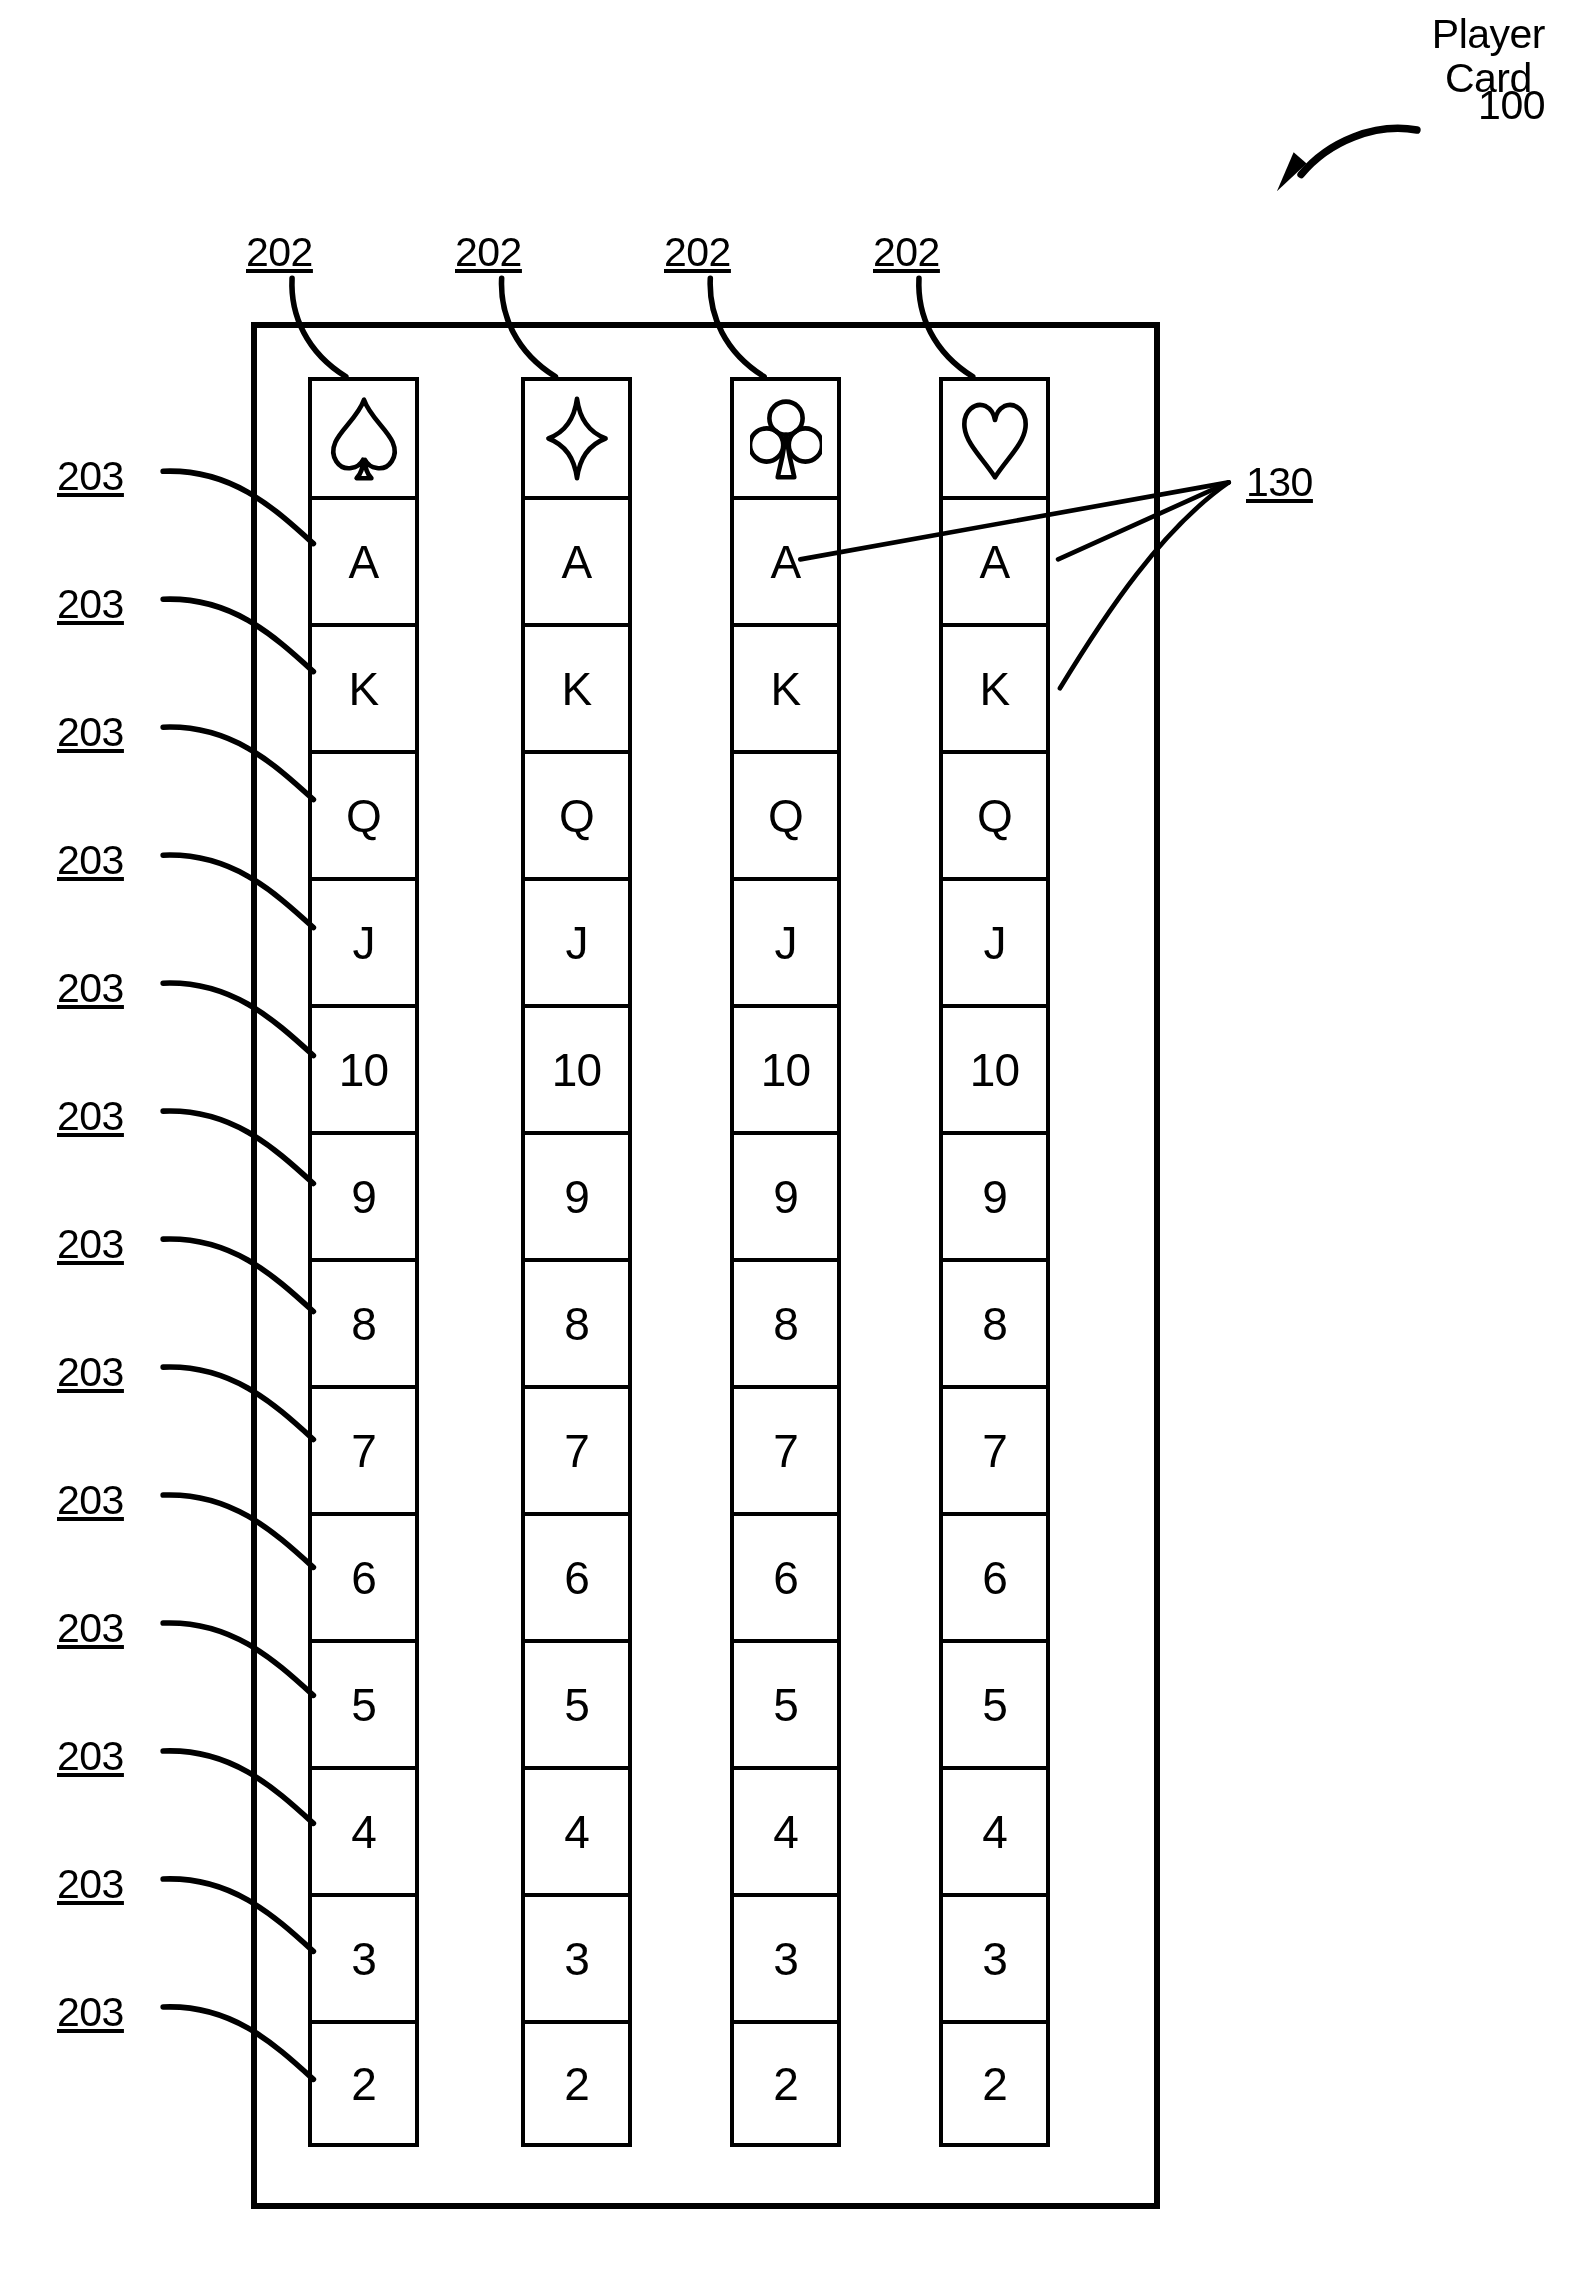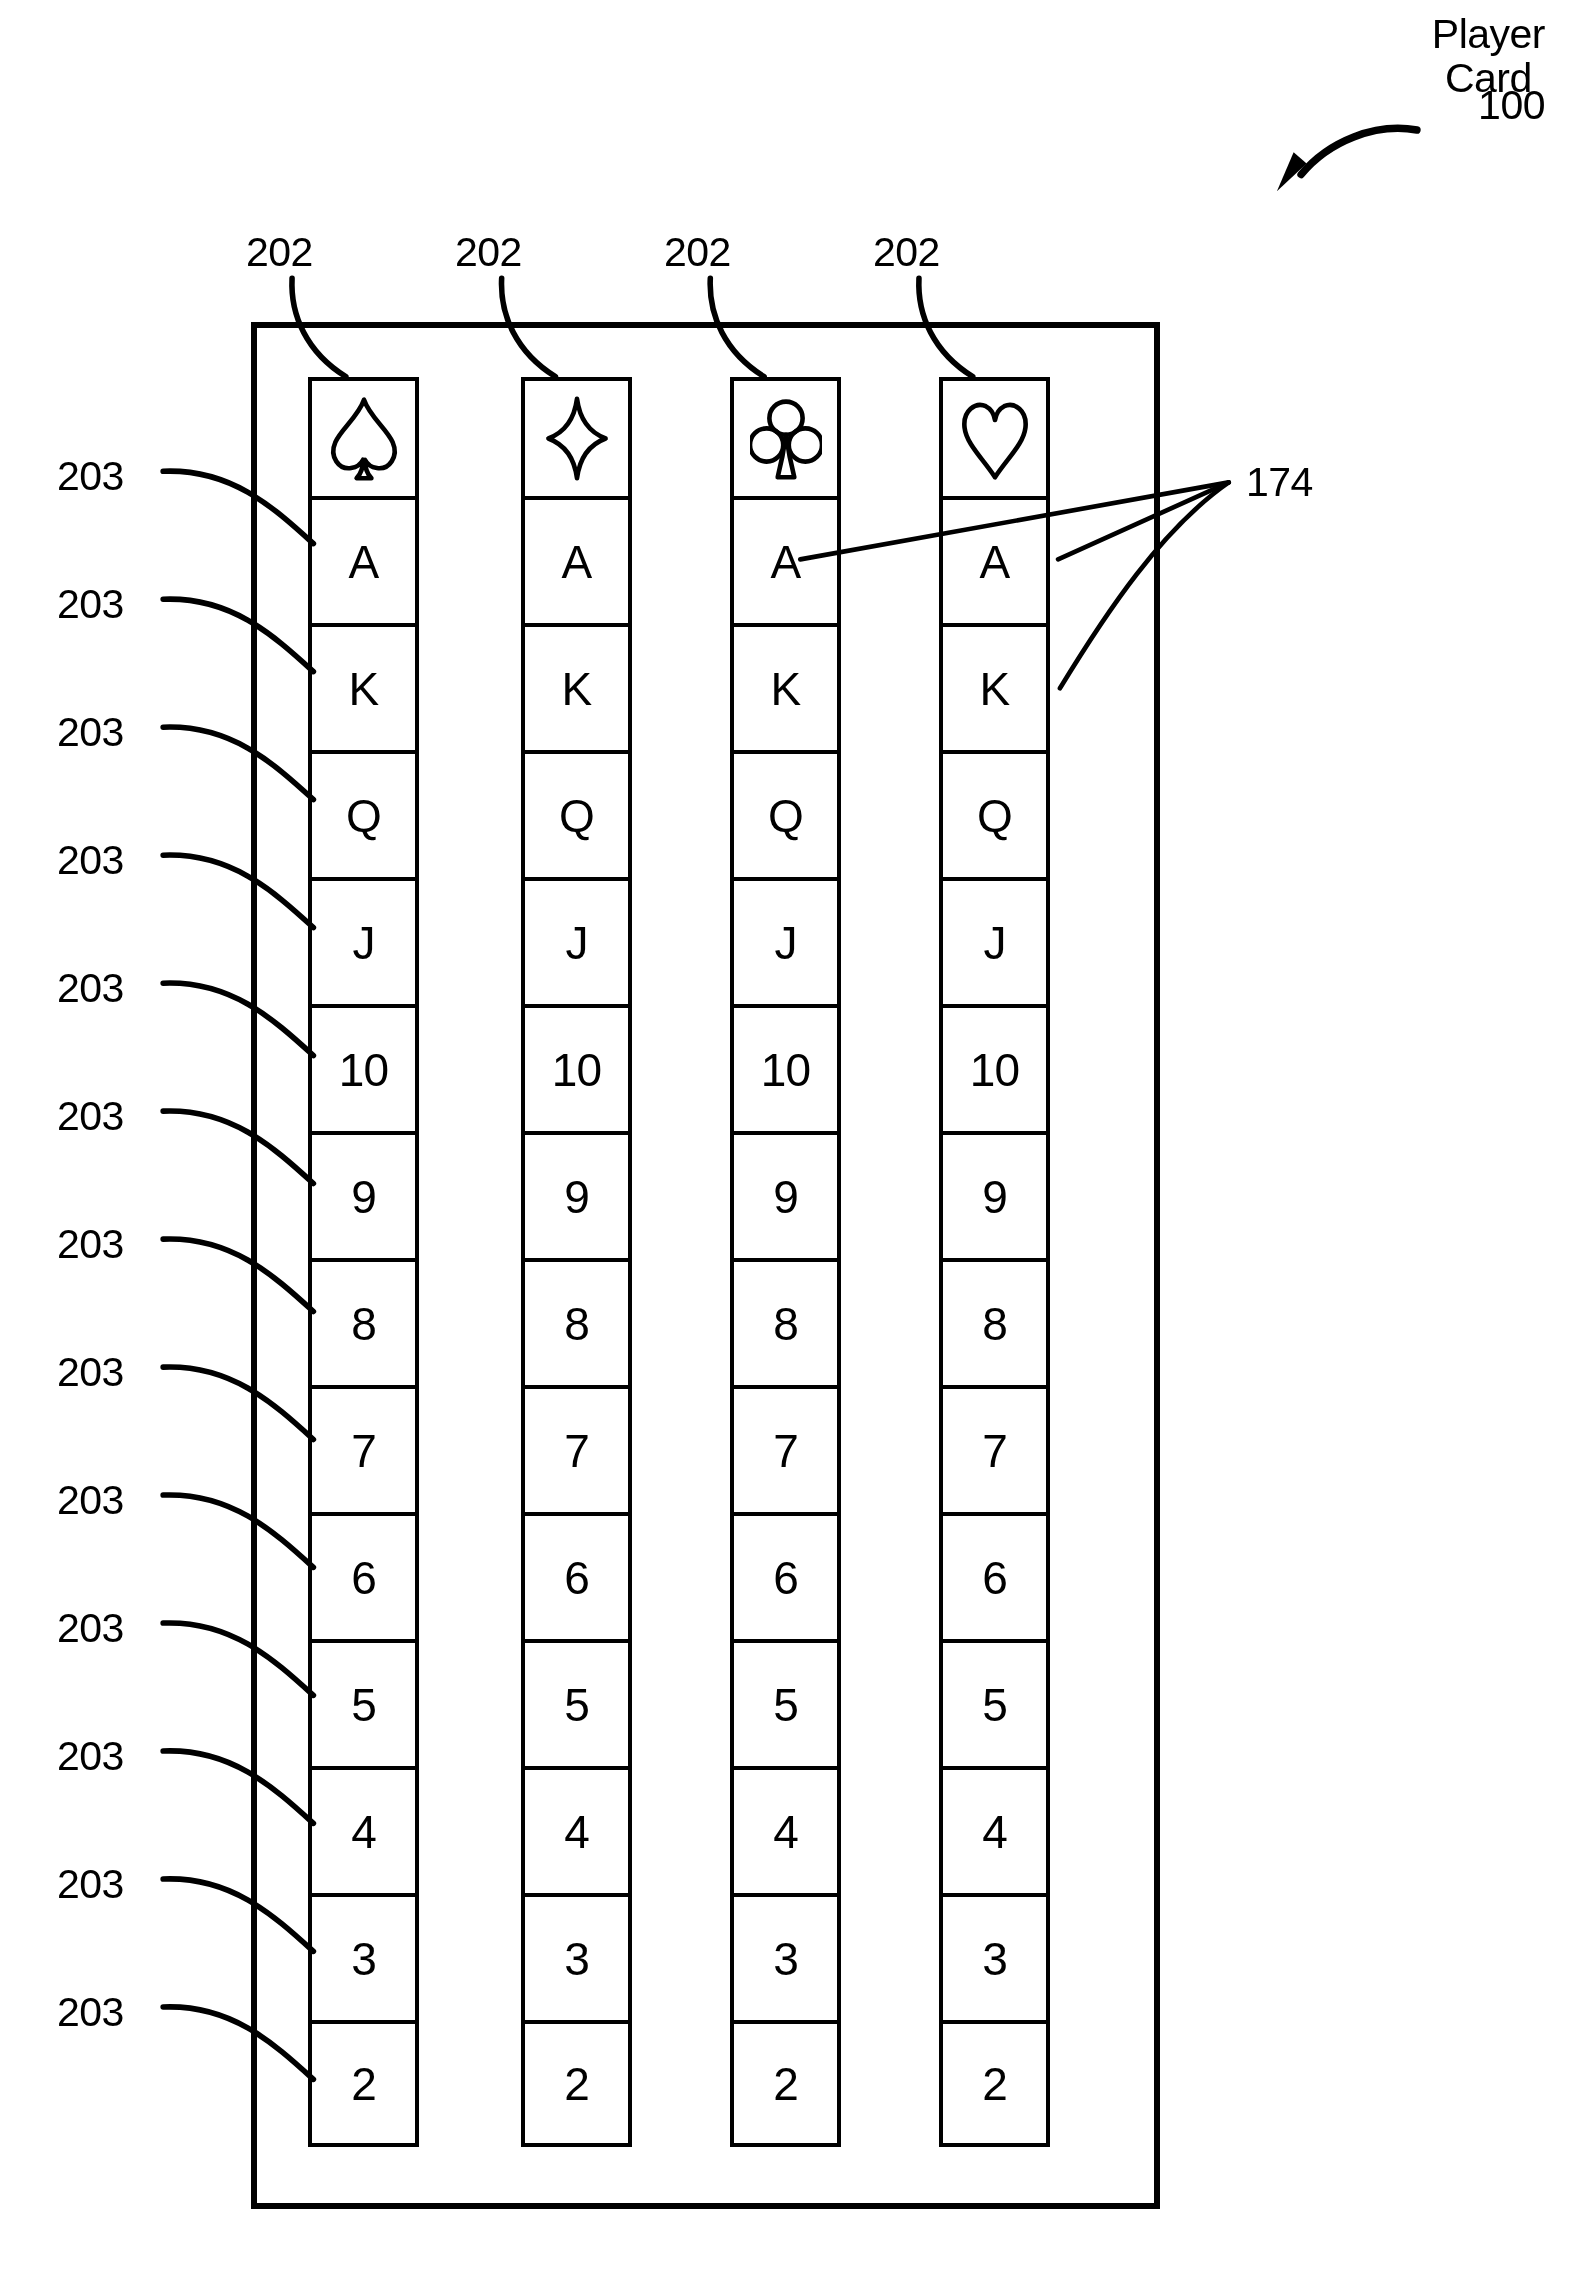--- a/index.html
+++ b/index.html
@@ -94,20 +94,21 @@
 
   .suit-glyph { width: 72px; height: 89px; display:block; }
 
   
   .refnum {
     position: absolute;
     font-size: 41px;
     letter-spacing: -0.5px;
     line-height: 1;
     white-space: nowrap;
+    text-decoration: underline;
   }
   .ref-202 { }
   .ref-203 { }
   .ref-201 { }
 </style>
 </head>
 <body>
 
 <div id="stage">
 
@@ -129,21 +130,21 @@
   <div class="refnum ref-203" style="left:45px;  top:968px;">203</div>
   <div class="refnum ref-203" style="left:45px;  top:1096px;">203</div>
   <div class="refnum ref-203" style="left:45px;  top:1224px;">203</div>
   <div class="refnum ref-203" style="left:45px;  top:1352px;">203</div>
   <div class="refnum ref-203" style="left:45px;  top:1480px;">203</div>
   <div class="refnum ref-203" style="left:45px;  top:1608px;">203</div>
   <div class="refnum ref-203" style="left:45px;  top:1736px;">203</div>
   <div class="refnum ref-203" style="left:45px;  top:1864px;">203</div>
   <div class="refnum ref-203" style="left:45px;  top:1992px;">203</div>
 
-  <div class="refnum ref-201" style="left:1234px; top:462px;">174</div>
+  <div class="refnum ref-201" style="left:1234px; top:462px;">130</div>
 
   <div id="card-frame">
 
     <div class="suit-column c0">
       <div class="cell suit-cell">
         <svg class="suit-glyph" viewBox="0 0 78 96" aria-hidden="true">
           <path d="M39 6 C 33 24, 14 38, 8 52 C 1 68, 12 82, 25 80 C 32 79, 36 75, 38 71
                    C 38 78, 36 86, 31 91 L 47 91 C 42 86, 40 78, 40 71
                    C 42 75, 46 79, 53 80 C 66 82, 77 68, 70 52 C 64 38, 45 24, 39 6 Z" fill="none" stroke="#000" stroke-width="5" stroke-linejoin="round"></path>
         </svg>

